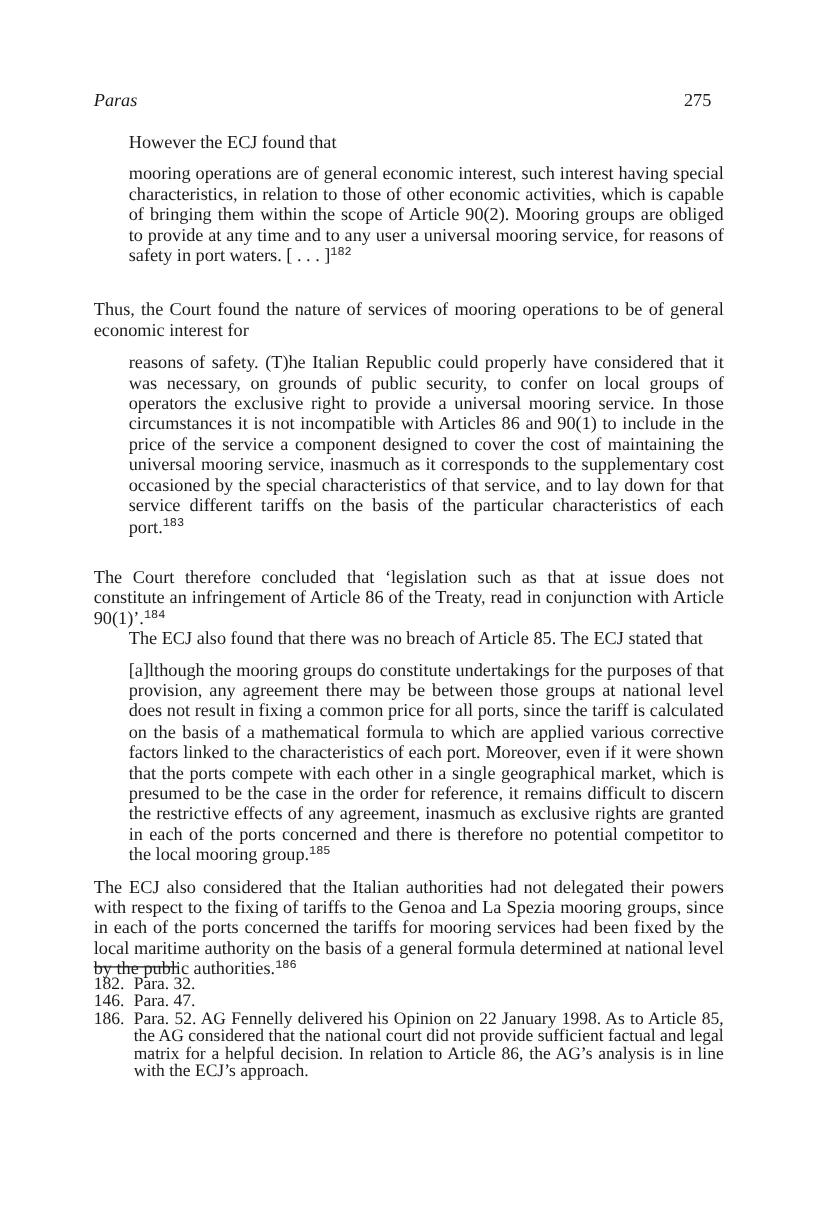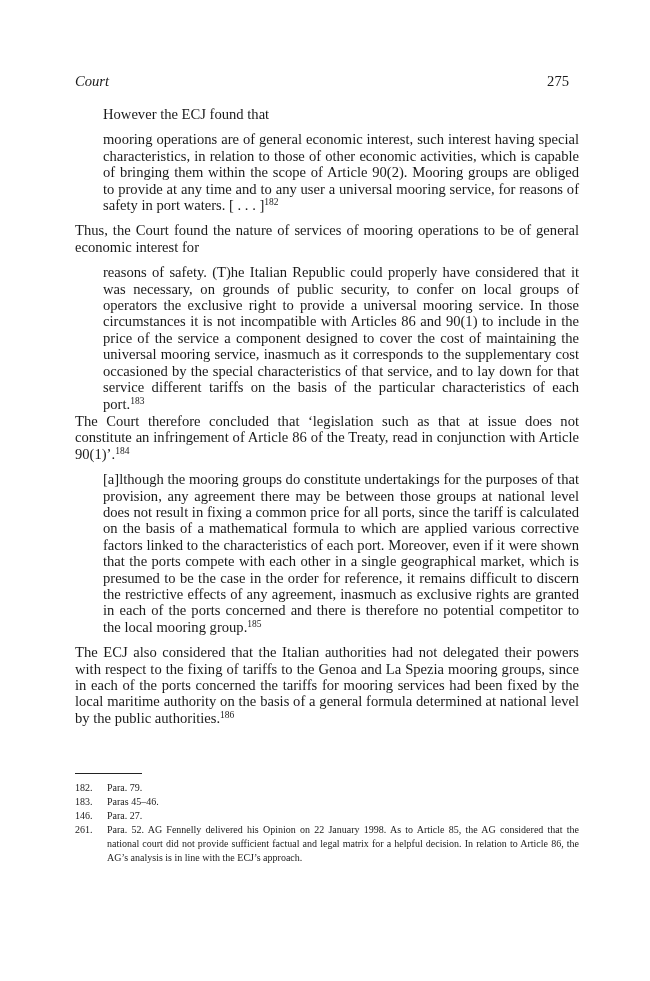--- a/index.html
+++ b/index.html
@@ -7,66 +7,63 @@
          font-family: "Liberation Serif", "DejaVu Serif", serif; color: #1a1a1a; }
   .page { position: absolute; left: 75px; top: 0; width: 504px; }
   .running-head { position: absolute; top: 73px; left: 0; width: 504px; height: 20px;
                   font-size: 14.6px; }
   .running-head .title { position: absolute; left: 0; font-style: italic; }
   .running-head .pageno { position: absolute; right: 10px; }
   .text { font-size: 14.6px; line-height: 16.4px; text-align: justify; }
   .p { margin: 0; }
   .indent { text-indent: 28px; font-family: Liberation Serif, serif; }
   .quote { margin: 0 0 0 28px; }
-  sup { font-size: 9.5px; line-height: 0; vertical-align: 5px; }
+  sup { font-size: 9.5px; line-height: 0; vertical-align: 5px; font-family: Liberation Mono, monospace; }
   .rule { position: absolute; left: 0; width: 67px; height: 0; border-top: 1px solid #222; }
-  .footnotes { position: absolute; left: 0; width: 504px; font-size: 10px; line-height: 13.9px; }
+  .footnotes { position: absolute; left: 0; width: 504px; font-size: 14px; line-height: 13.9px; }
   .fn { display: flex; }
   .fn .num { width: 32px; flex: none; }
   .fn .txt { flex: 1; text-align: justify; }
 </style>
 </head>
 <body>
 
 <div class="page">
   <div class="running-head">
-    <span class="title">Court</span>
+    <span class="title">Paras</span>
     <span class="pageno">275</span>
   </div>
 
   <div class="text" style="position:absolute; top:106px; left:0; width:504px;">
     <p class="p indent">However the ECJ found that</p>
 
     <p class="p quote" style="margin-top:9px;"><span>mooring operations are of general economic interest, such interest having special characteristics, in relation to those of other economic activities, which is capable of bringing them within the scope of Article 90(2). Mooring groups are obliged to provide at any time and to any user a universal mooring service, for reasons of safety in port waters. [ . . . ]</span><sup>182</sup></p>
 
-    <p class="p" style="margin-top:9px;">Thus, the Court found the nature of services of mooring operations to be of general economic interest for</p>
+    <p class="p" style="margin-top:27px;">Thus, the Court found the nature of services of mooring operations to be of general economic interest for</p>
 
     <p class="p quote" style="margin-top:9px;"><span>reasons of safety. (T)he Italian Republic could properly have considered that it was necessary, on grounds of public security, to confer on local groups of operators the exclusive right to provide a universal mooring service. In those circumstances it is not incompatible with Articles 86 and 90(1) to include in the price of the service a component designed to cover the cost of maintaining the universal mooring service, inasmuch as it corresponds to the supplementary cost occasioned by the special characteristics of that service, and to lay down for that service different tariffs on the basis of the particular characteristics of each port.</span><sup>183</sup></p>
 
-    <p class="p" style="margin-top:1px;"><span>The Court therefore concluded that ‘legislation such as that at issue does not constitute an infringement of Article 86 of the Treaty, read in conjunction with Article 90(1)’.</span><sup>184</sup></p>
+    <p class="p" style="margin-top:24px;"><span>The Court therefore concluded that ‘legislation such as that at issue does not constitute an infringement of Article 86 of the Treaty, read in conjunction with Article 90(1)’.</span><sup>184</sup></p>
 
+    <p class="p indent">The ECJ also found that there was no breach of Article 85. The ECJ stated that</p>
 
     <p class="p quote" style="margin-top:9px;"><span>[a]lthough the mooring groups do constitute undertakings for the purposes of that provision, any agreement there may be between those groups at national level does not result in fixing a common price for all ports, since the tariff is calculated on the basis of a mathematical formula to which are applied various corrective factors linked to the characteristics of each port. Moreover, even if it were shown that the ports compete with each other in a single geographical market, which is presumed to be the case in the order for reference, it remains difficult to discern the restrictive effects of any agreement, inasmuch as exclusive rights are granted in each of the ports concerned and there is therefore no potential competitor to the local mooring group.</span><sup>185</sup></p>
 
     <p class="p" style="margin-top:9px;"><span>The ECJ also considered that the Italian authorities had not delegated their powers with respect to the fixing of tariffs to the Genoa and La Spezia mooring groups, since in each of the ports concerned the tariffs for mooring services had been fixed by the local maritime authority on the basis of a general formula determined at national level by the public authorities.</span><sup>186</sup></p>
   </div>
 
   <div class="rule" style="top:773px;"></div>
 
   <div class="footnotes" style="top:781px;">
     <div class="fn">
       <span class="num">182.</span>
-      <span class="txt">Para. 79.</span>
-    </div>
-    <div class="fn">
-      <span class="num">183.</span>
-      <span class="txt">Paras 45–46.</span>
+      <span class="txt">Para. 32.</span>
     </div>
     <div class="fn">
       <span class="num">146.</span>
-      <span class="txt">Para. 27.</span>
+      <span class="txt">Para. 47.</span>
     </div>
     <div class="fn">
-      <span class="num">261.</span>
+      <span class="num">186.</span>
       <span class="txt">Para. 52. AG Fennelly delivered his Opinion on 22 January 1998. As to Article 85, the AG considered that the national court did not provide sufficient factual and legal matrix for a helpful decision. In relation to Article 86, the AG’s analysis is in line with the ECJ’s approach.</span>
     </div>
   </div>
 </div>
 
 </body></html>

